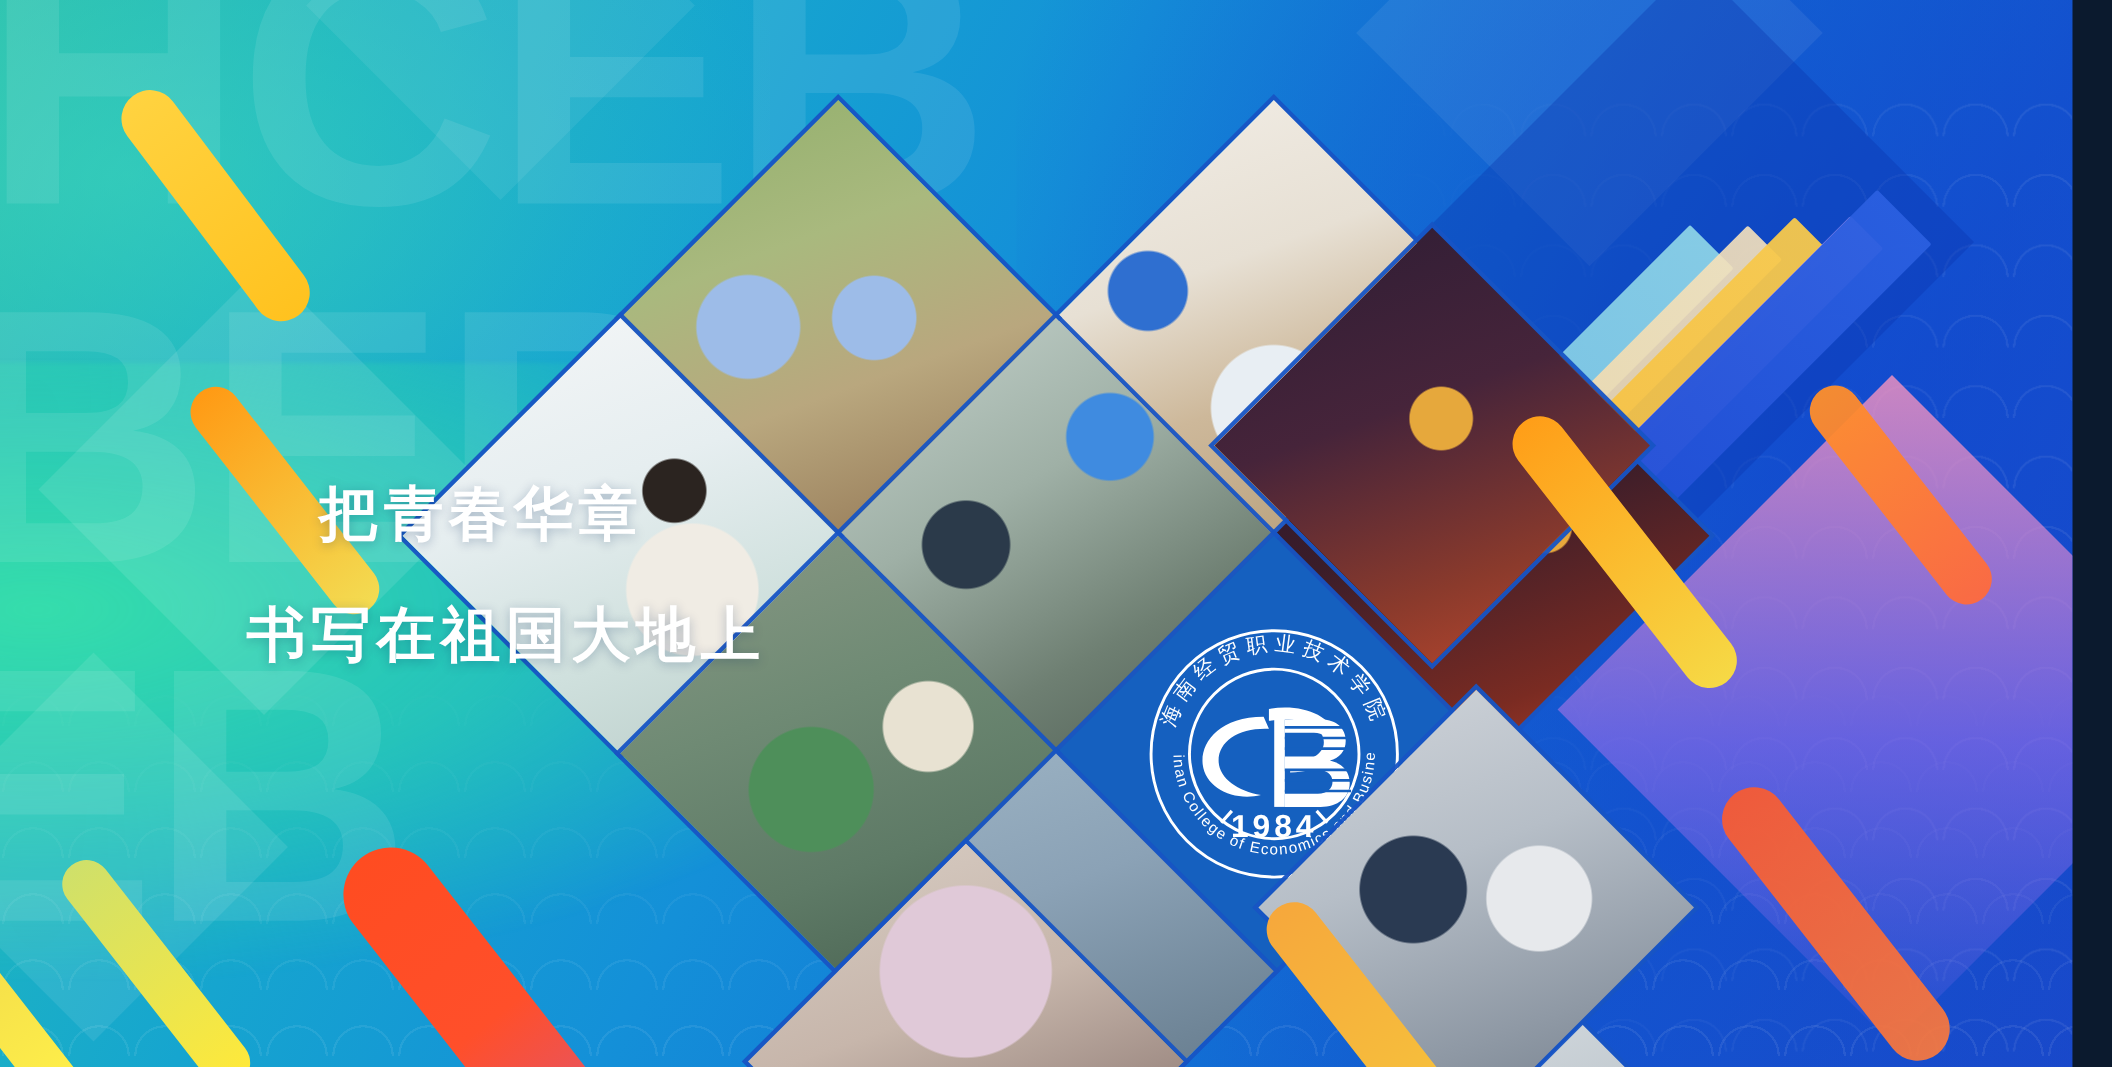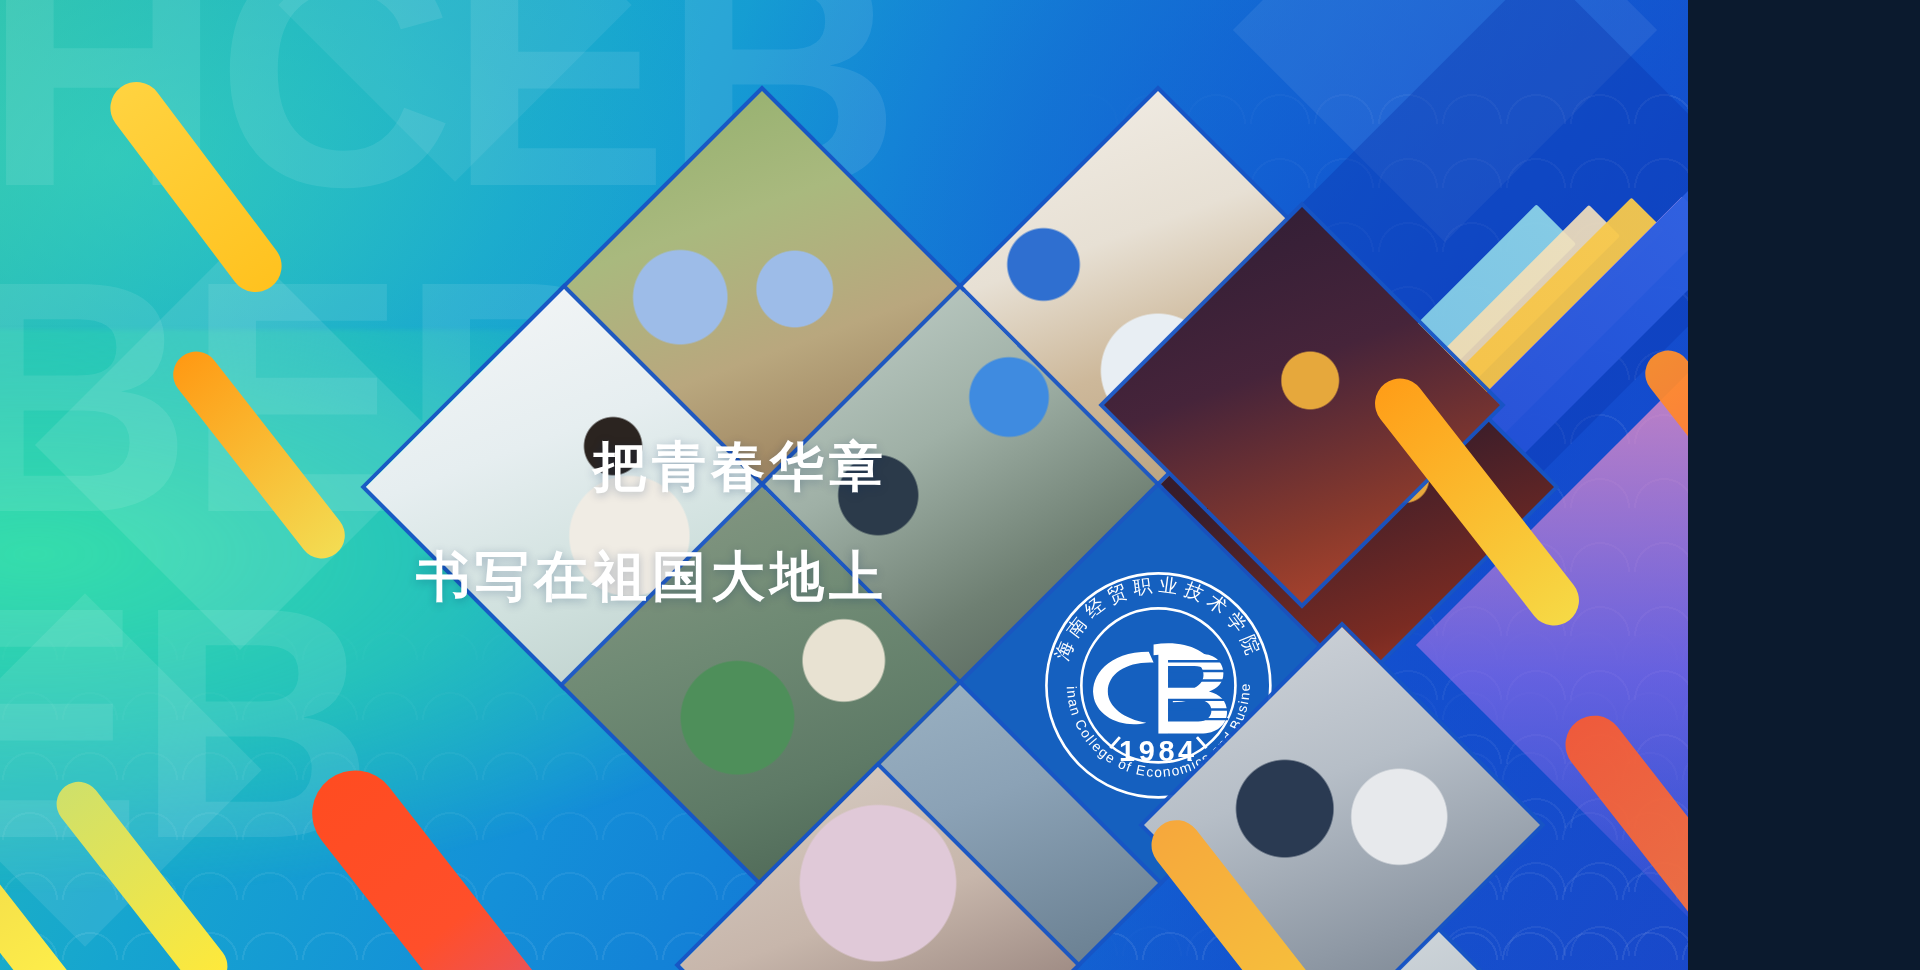--- a/index.html
+++ b/index.html
@@ -1,21 +1,20 @@
 <!DOCTYPE html>
 <html><head>
 <meta charset="utf-8">
 <style>
   html,body{margin:0;padding:0;background:#0b1a2e;}
   *{box-sizing:border-box;}
   #stage{
-    position:relative;width:1688px;height:970px;overflow:hidden;
+    position:relative;width:1884px;height:970px;overflow:hidden;
     font-family:"Liberation Sans","DejaVu Sans",sans-serif;
     background:linear-gradient(118deg,#2fc3a8 0%,#1eb6c0 14%,#16a5cf 28%,#1490d8 44%,#1275d6 62%,#1358cf 80%,#1a49c9 100%);
-    text-align:right;
   }
 
   
   .bg-layer{position:absolute;inset:0;}
 
   
   .blob-green{
     position:absolute;left:-320px;top:330px;width:1180px;height:560px;
     background:radial-gradient(ellipse at 30% 40%, rgba(56,224,170,.92) 0%, rgba(44,208,178,.7) 38%, rgba(30,180,190,0) 72%);
     filter:blur(2px);

